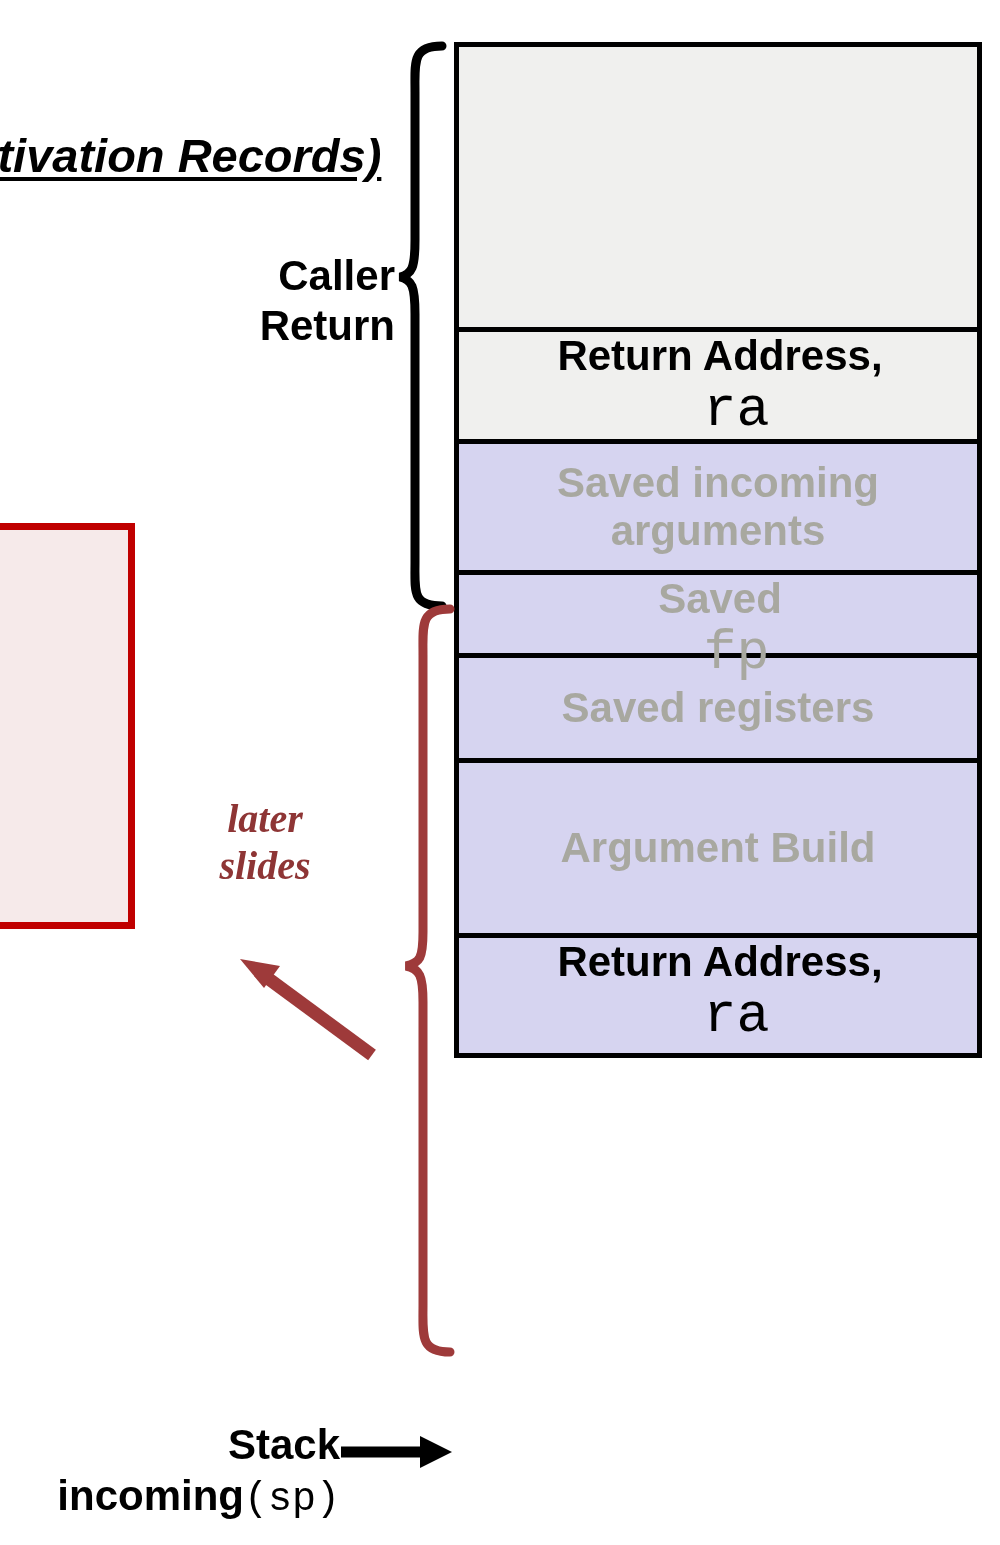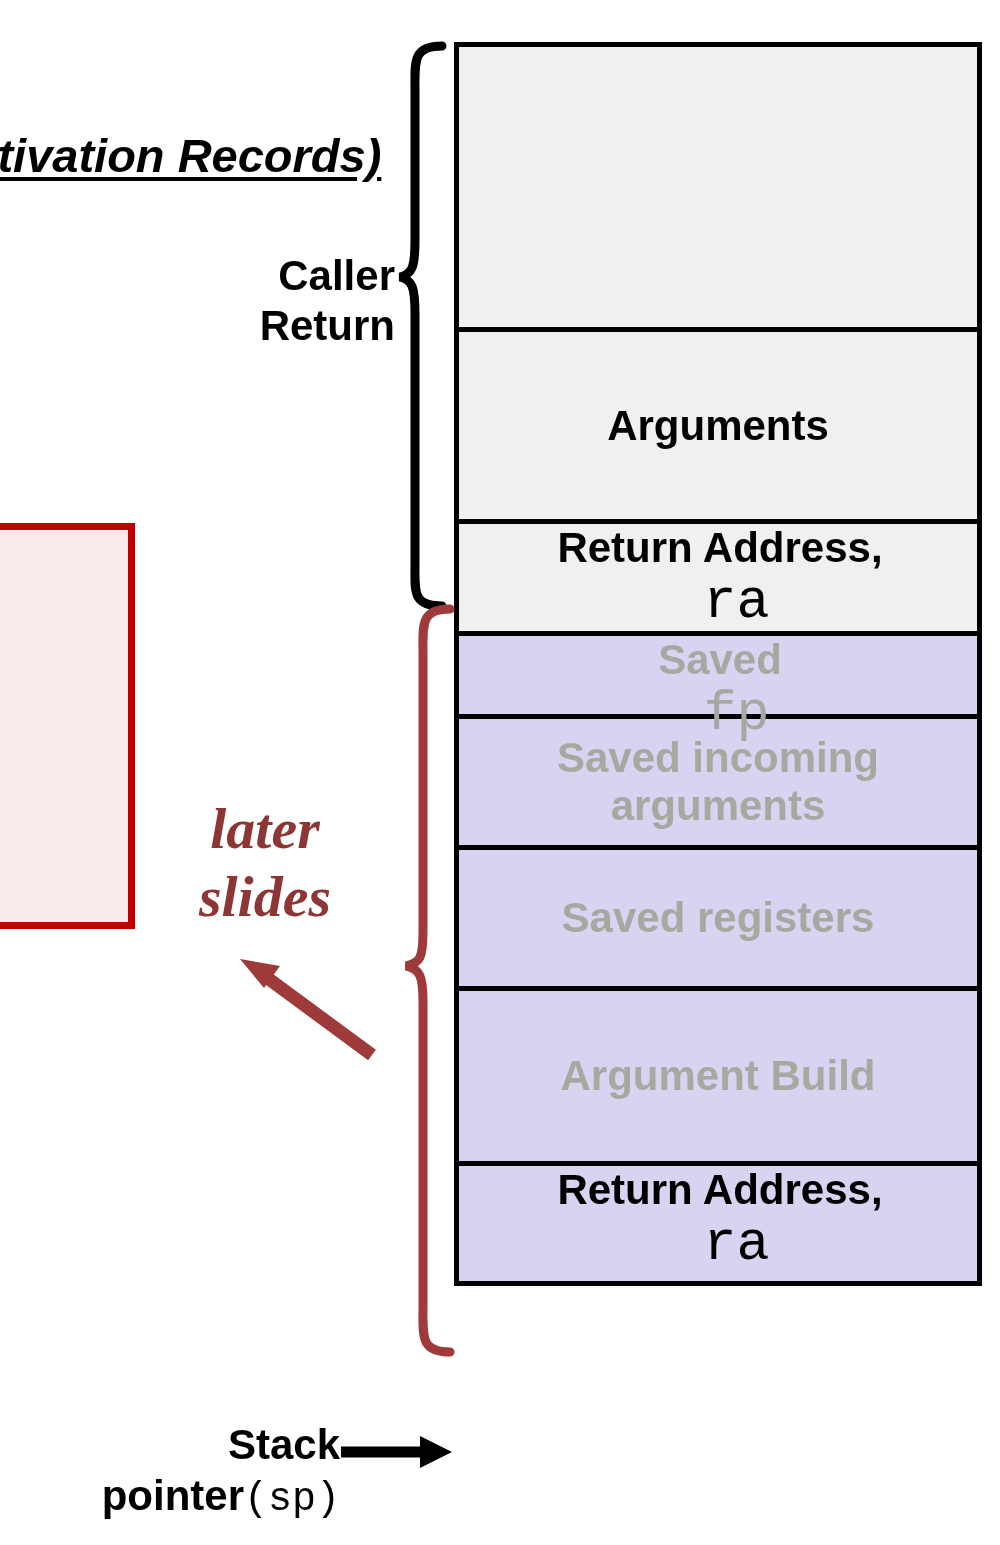--- a/index.html
+++ b/index.html
@@ -63,21 +63,21 @@
     color: #000000;
   }
 
   
   #later-slides-label {
     position: absolute;
     left: 170px;
     top: 795px;
     width: 190px;
     text-align: center;
-    font-size: 58px;
+    font-size: 40px;
     font-weight: bold;
     font-style: italic;
     line-height: 1.18;
     color: #8e3535;
     font-family: "Liberation Serif", serif;
   }
 
   
   #stack-pointer-label {
     position: absolute;
@@ -147,43 +147,40 @@
 
 <div id="caller-frame-label" style="white-space: pre-line;">Caller
 Return</div>
 
 <div id="later-slides-label" style="white-space: pre-line;">later
 slides</div>
 
 <div id="stack-pointer-label">
   <div>Stack</div>
   <div>
-    <span>pointer</span><span class="mono">(sp)</span>
+    <span>incoming</span><span class="mono">(sp)</span>
   </div>
 </div>
 
 <div id="stack-diagram">
     <div class="stack-row row-gray" style="height: 290px;">
       <span class="label-dark"></span>
     </div>
-    <div class="stack-row row-gray" style="height: 197px;">
-      <span class="label-dark">Arguments</span>
-    </div>
     <div class="stack-row row-gray row-ra" style="height: 117px;">
       <span class="label-dark">Return Address,</span>
       <span class="mono label-dark" style="white-space: pre;"> ra</span>
     </div>
+    <div class="stack-row row-purple" style="height: 136px;">
+      <span class="label-dim">Saved incoming arguments</span>
+    </div>
     <div class="stack-row row-purple row-ra" style="height: 88px;">
       <span class="label-dim">Saved</span>
       <span class="mono label-dim" style="white-space: pre;"> fp</span>
     </div>
-    <div class="stack-row row-purple" style="height: 136px;">
-      <span class="label-dim">Saved incoming arguments</span>
-    </div>
-    <div class="stack-row row-purple" style="height: 146px;">
+    <div class="stack-row row-purple" style="height: 110px;">
       <span class="label-dim">Saved registers</span>
     </div>
     <div class="stack-row row-purple" style="height: 180px;">
       <span class="label-dim">Argument Build</span>
     </div>
     <div class="stack-row row-purple row-ra" style="height: 125px;">
       <span class="label-dark">Return Address,</span>
       <span class="mono label-dark" style="white-space: pre;"> ra</span>
     </div>
   </div>

